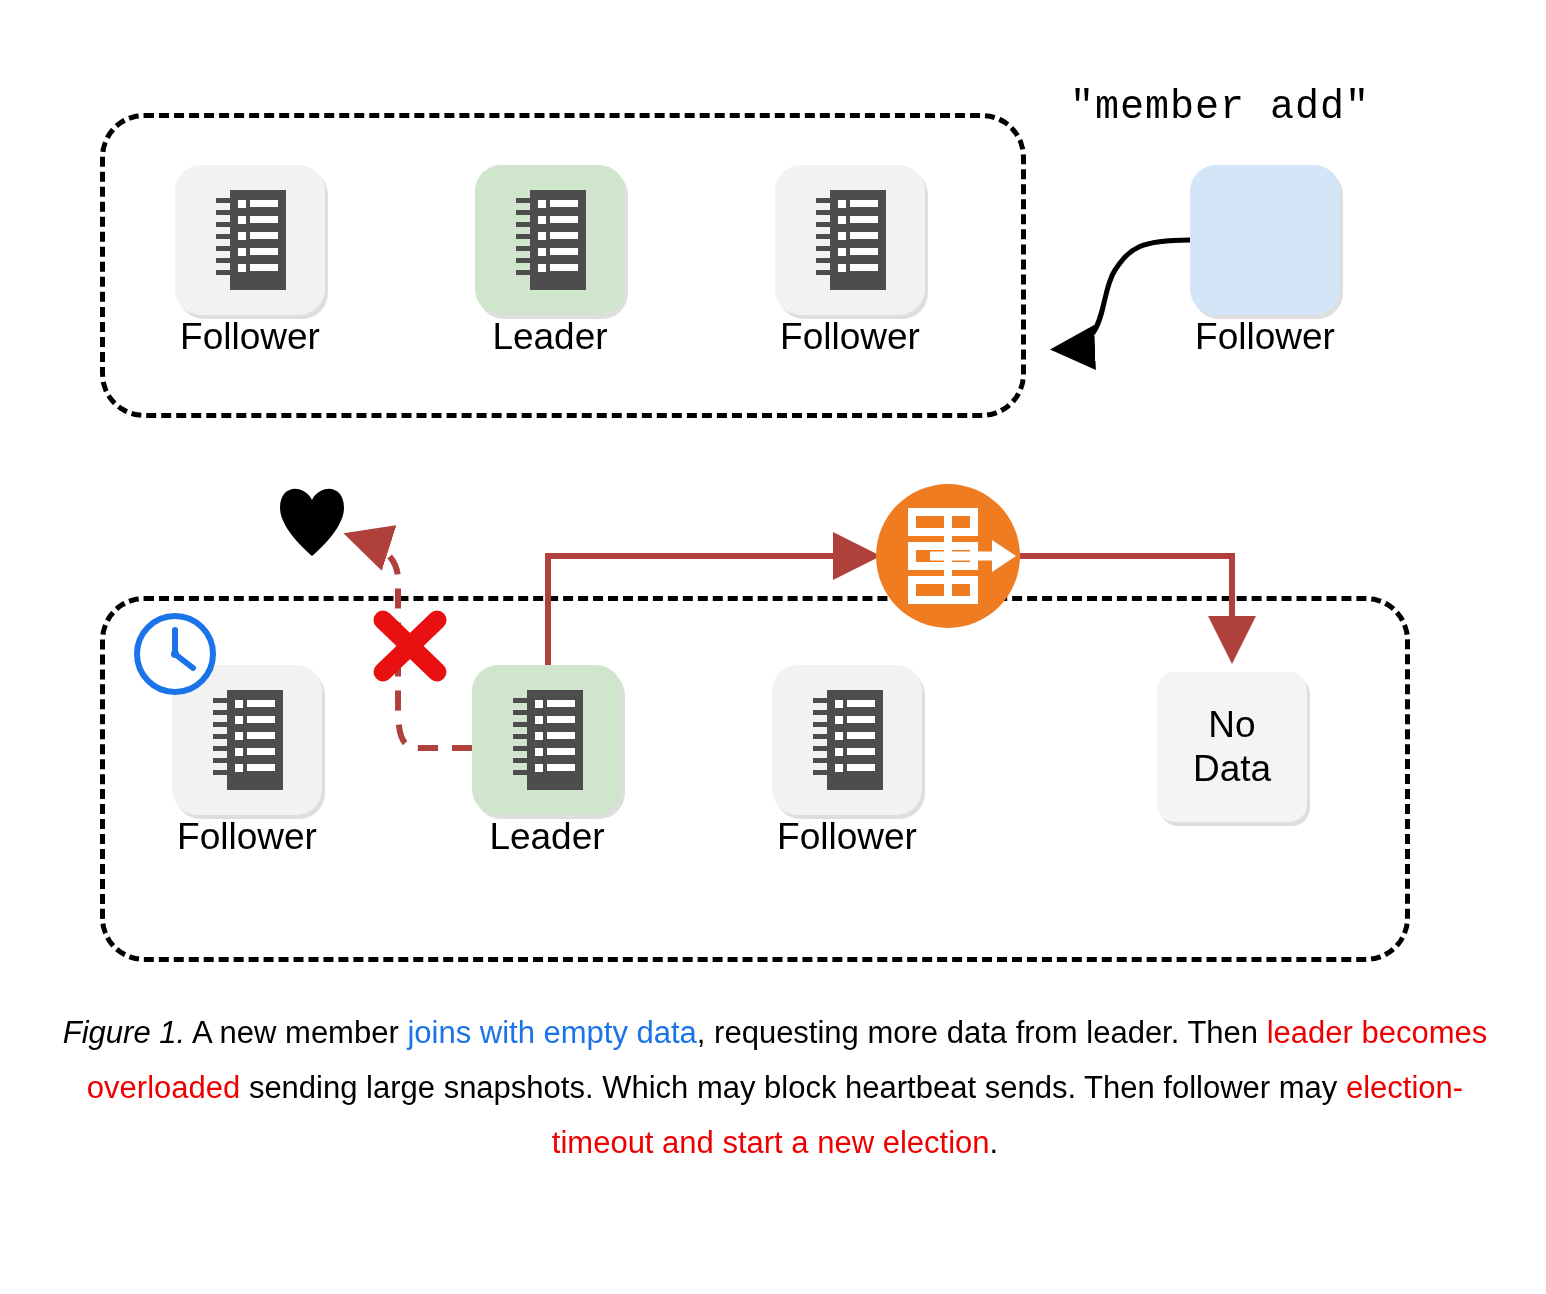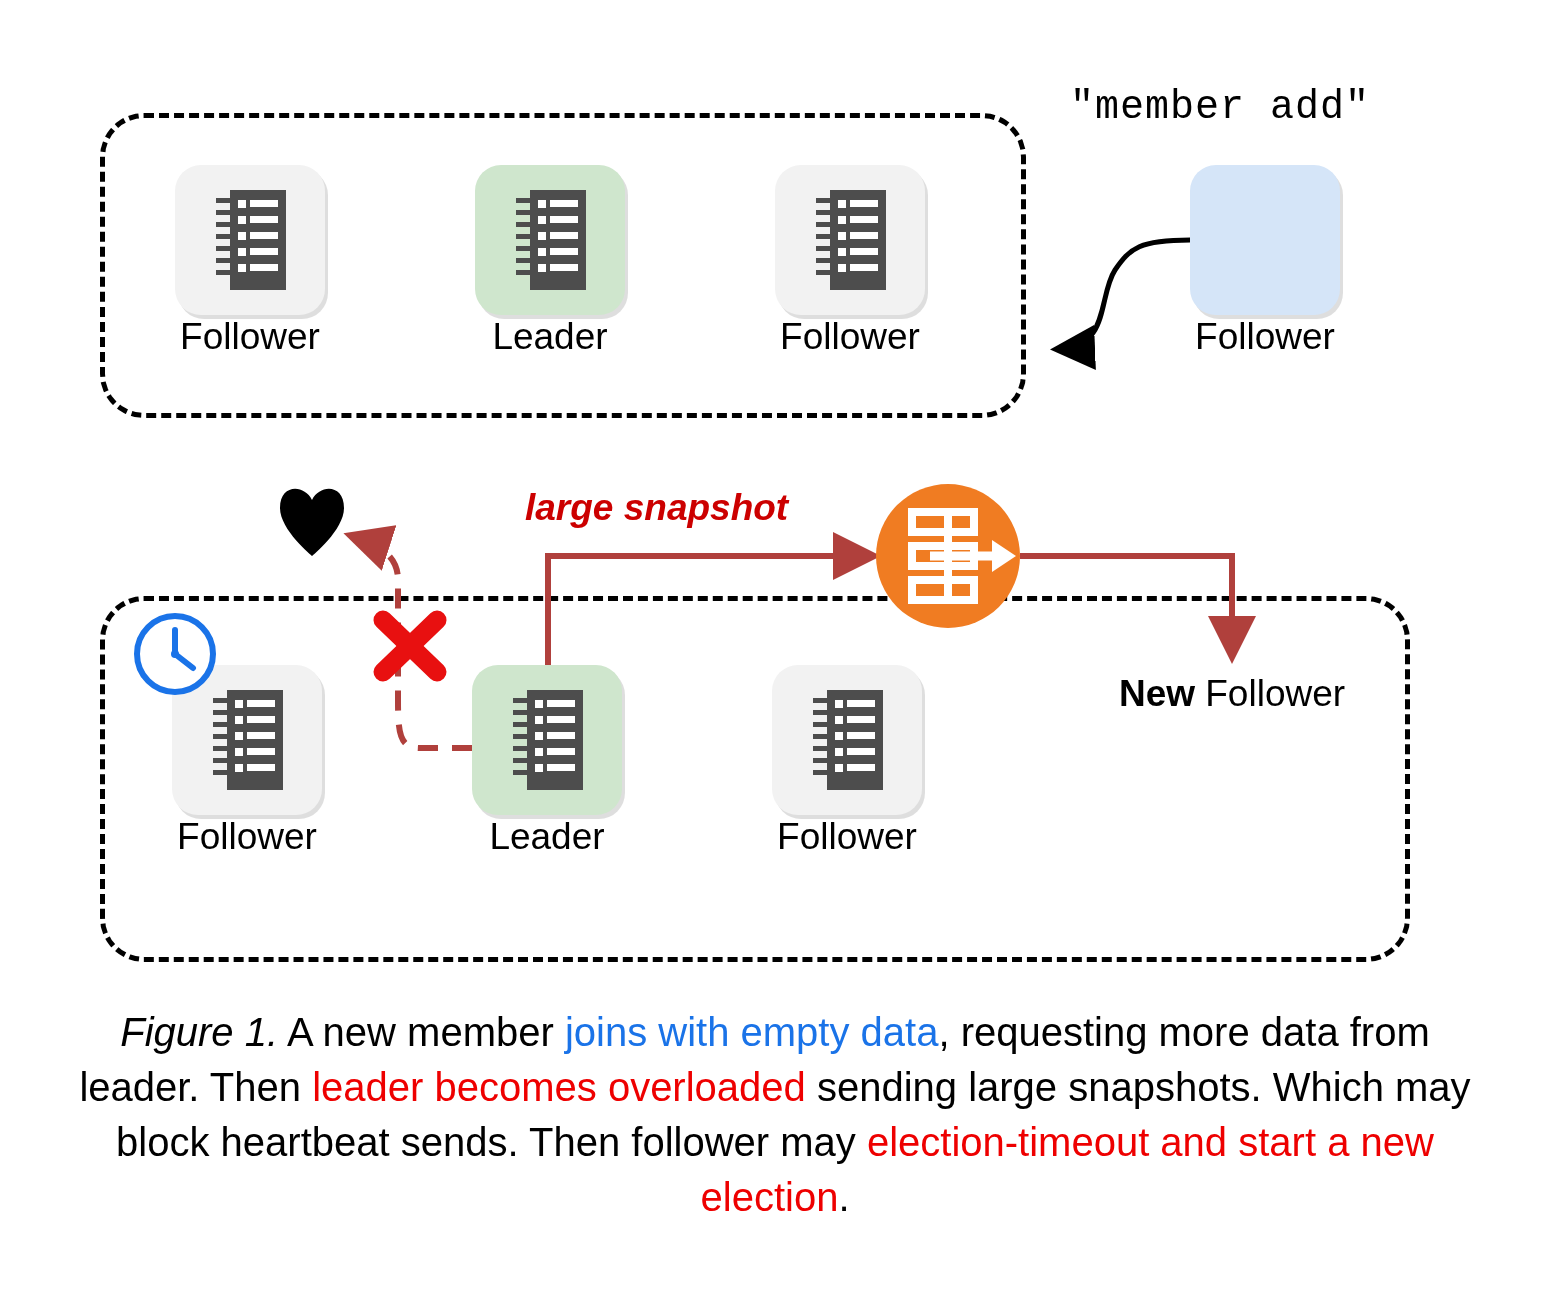--- a/index.html
+++ b/index.html
@@ -93,21 +93,21 @@
     white-space: nowrap;
   }
 
   
   #caption {
     position: absolute;
     left: 60px;
     top: 1005px;
     width: 1430px;
     text-align: center;
-    font-size: 40px;
+    font-size: 31px;
     line-height: 55px;
     color: #000;
   }
   #caption .fig { font-style: italic; font-weight: normal; }
   #caption .blue { color: #1a73e8; }
   #caption .red  { color: #ee0000; }
 
   svg.overlay {
     position: absolute;
     left: 0; top: 0;
@@ -305,26 +305,26 @@
           <rect x="16" y="62" width="16" height="5"></rect>
             <rect x="16" y="74" width="16" height="5"></rect>
           <rect x="16" y="86" width="16" height="5"></rect>
         </g>
       </svg>
     </div>
     <div class="label">Follower</div>
   </div>
 
   <div class="node" style="left:1157px; top:672px;">
-    <div class="label" style="width:280px; margin-left:-65px;">
-      <b>New</b><span> Follower</span>
-    </div>
-  </div>
-
-  <div id="snapshot-label">large snapshot</div>
+    <div class="chip white" style="flex-direction:column;">
+      <div class="nodata-text">No</div>
+      <div class="nodata-text">Data</div>
+    </div>
+  </div>
+
 
   <svg class="overlay" viewBox="0 0 1546 1294">
     <defs>
       <marker id="arrowBlack" markerWidth="9" markerHeight="9" refX="7" refY="4.5" orient="auto">
         <path d="M0,0 L9,4.5 L0,9 z" fill="#000"></path>
       </marker>
       <marker id="arrowRed" markerWidth="8" markerHeight="8" refX="6.5" refY="4" orient="auto">
         <path d="M0,0 L8,4 L0,8 z" fill="#b0403c"></path>
       </marker>
       <marker id="arrowRedBack" markerWidth="8" markerHeight="8" refX="6.5" refY="4" orient="auto">

